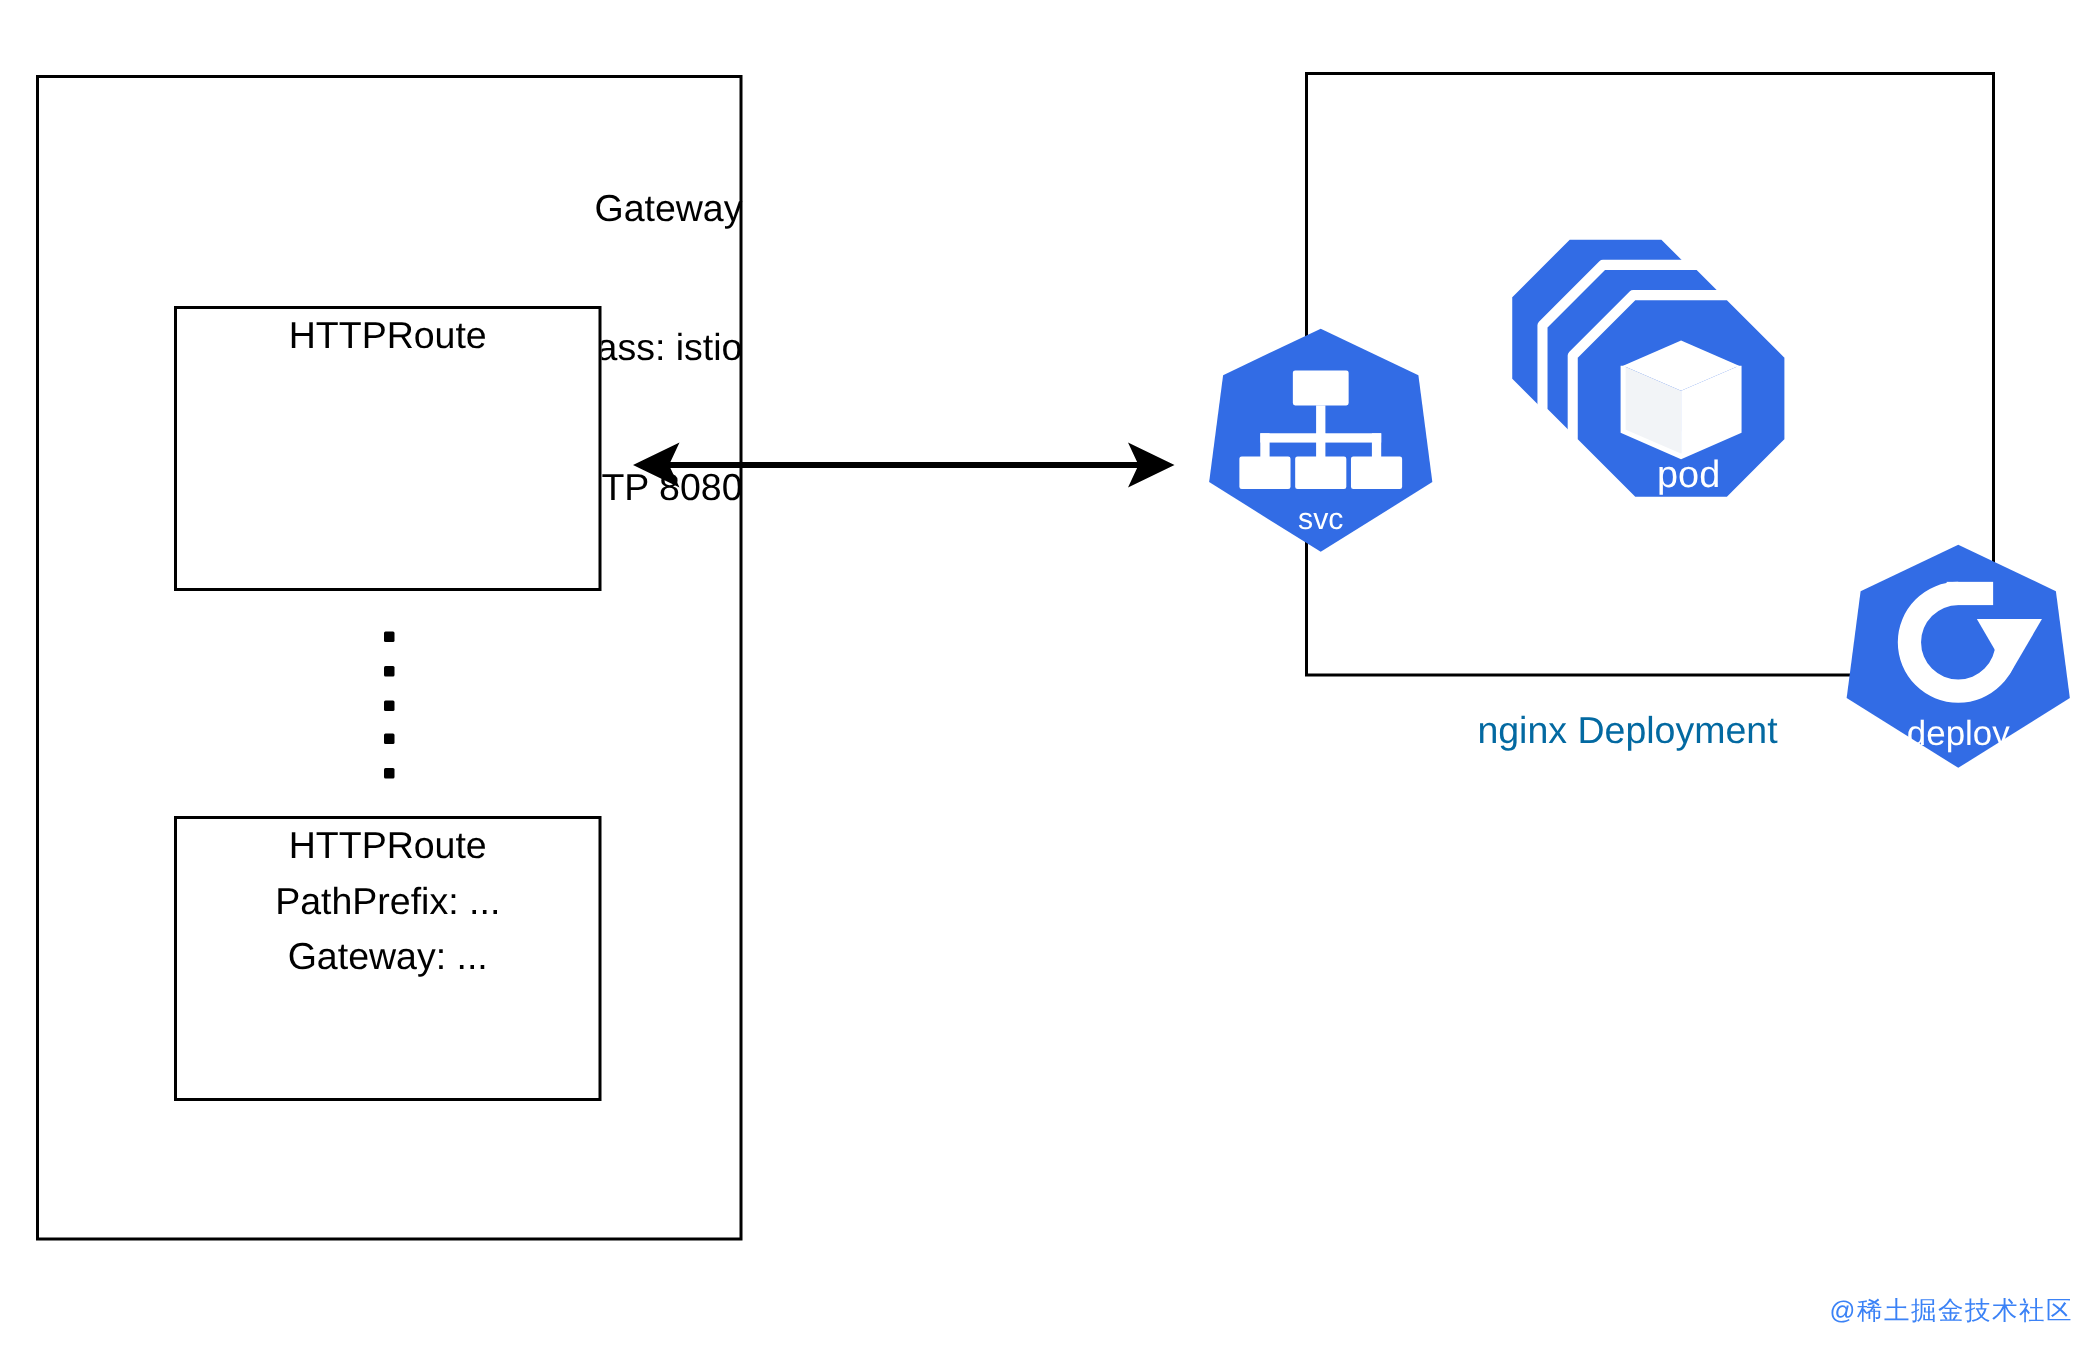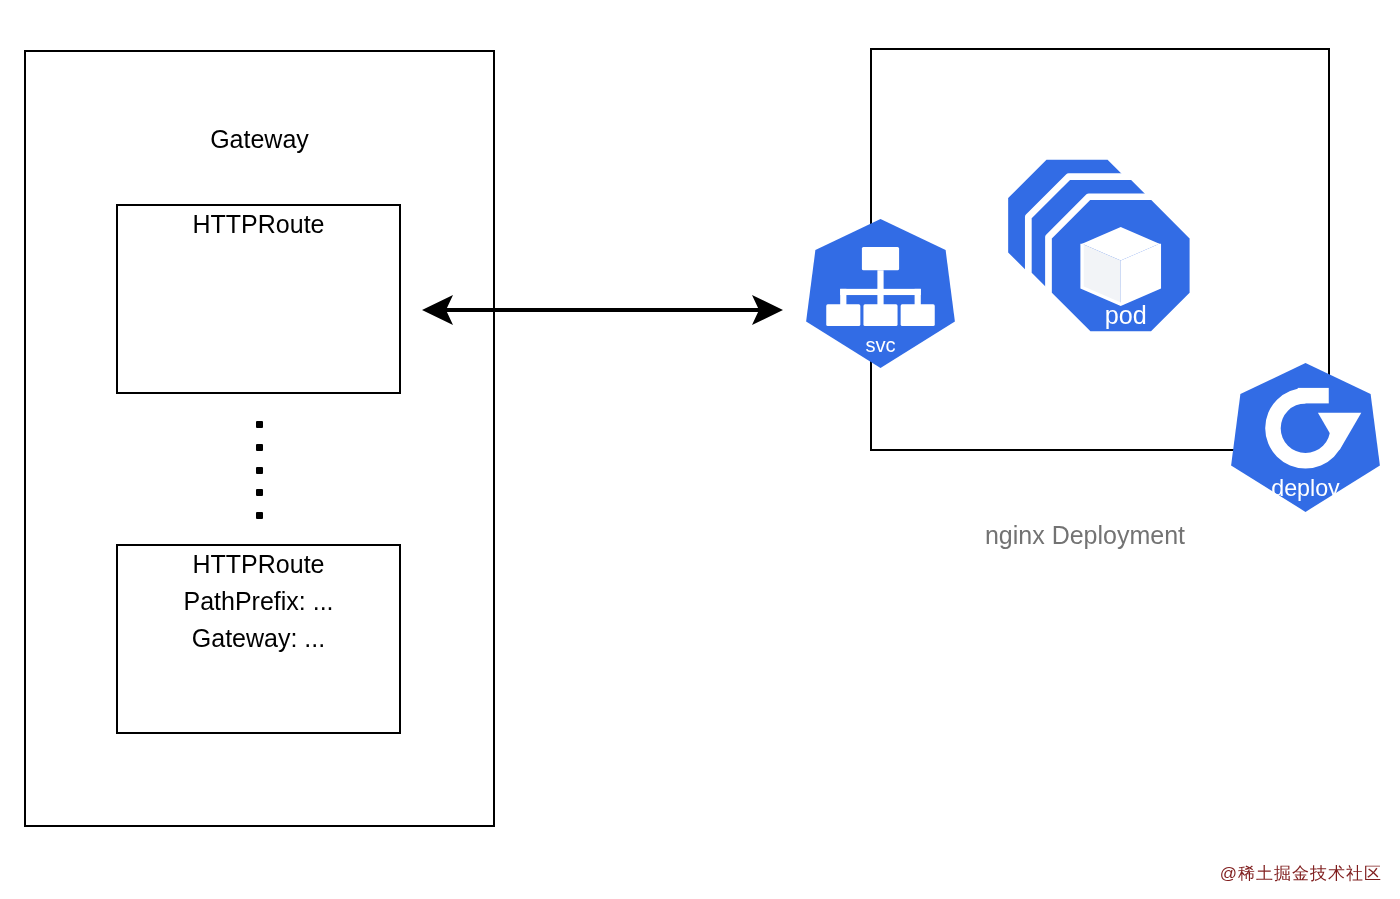--- a/index.html
+++ b/index.html
@@ -34,21 +34,21 @@
     position: absolute;
     left: 24px;
     top: 62px;
     width: 471px;
     text-align: center;
     font-size: 25px;
     line-height: 31px;
     color: #000000;
     white-space: pre;
   }
-  .gateway-title div { display: block; }
+  .gateway-title div { display: block; text-align: right; }
 
   
   .route-box {
     position: absolute;
     border: 2px solid #000000;
     box-sizing: border-box;
     background: #ffffff;
     display: flex;
     flex-direction: column;
     align-items: center;
@@ -114,23 +114,22 @@
     background: #ffffff;
   }
   .deploy-caption {
     position: absolute;
     left: 870px;
     top: 472px;
     width: 430px;
     text-align: center;
     font-size: 25px;
     line-height: 31px;
-    color: #737373;
-    white-space: pre;
-    margin-top: 48px;
+    color: #0369a1;
+    white-space: pre;
   }
 
   
   .icon-svc {
     position: absolute;
     left: 803px;
     top: 216px;
     width: 155px;
     height: 155px;
   }
@@ -148,21 +147,21 @@
     width: 155px;
     height: 155px;
   }
 
   
   .watermark {
     position: absolute;
     right: 18px;
     bottom: 14px;
     font-size: 17px;
-    color: #7f1d1d;
+    color: #3b82f6;
     letter-spacing: 1px;
     white-space: pre;
     user-select: none;
   }
 </style>
 </head>
 <body>
 
 <div id="canvas">
 

